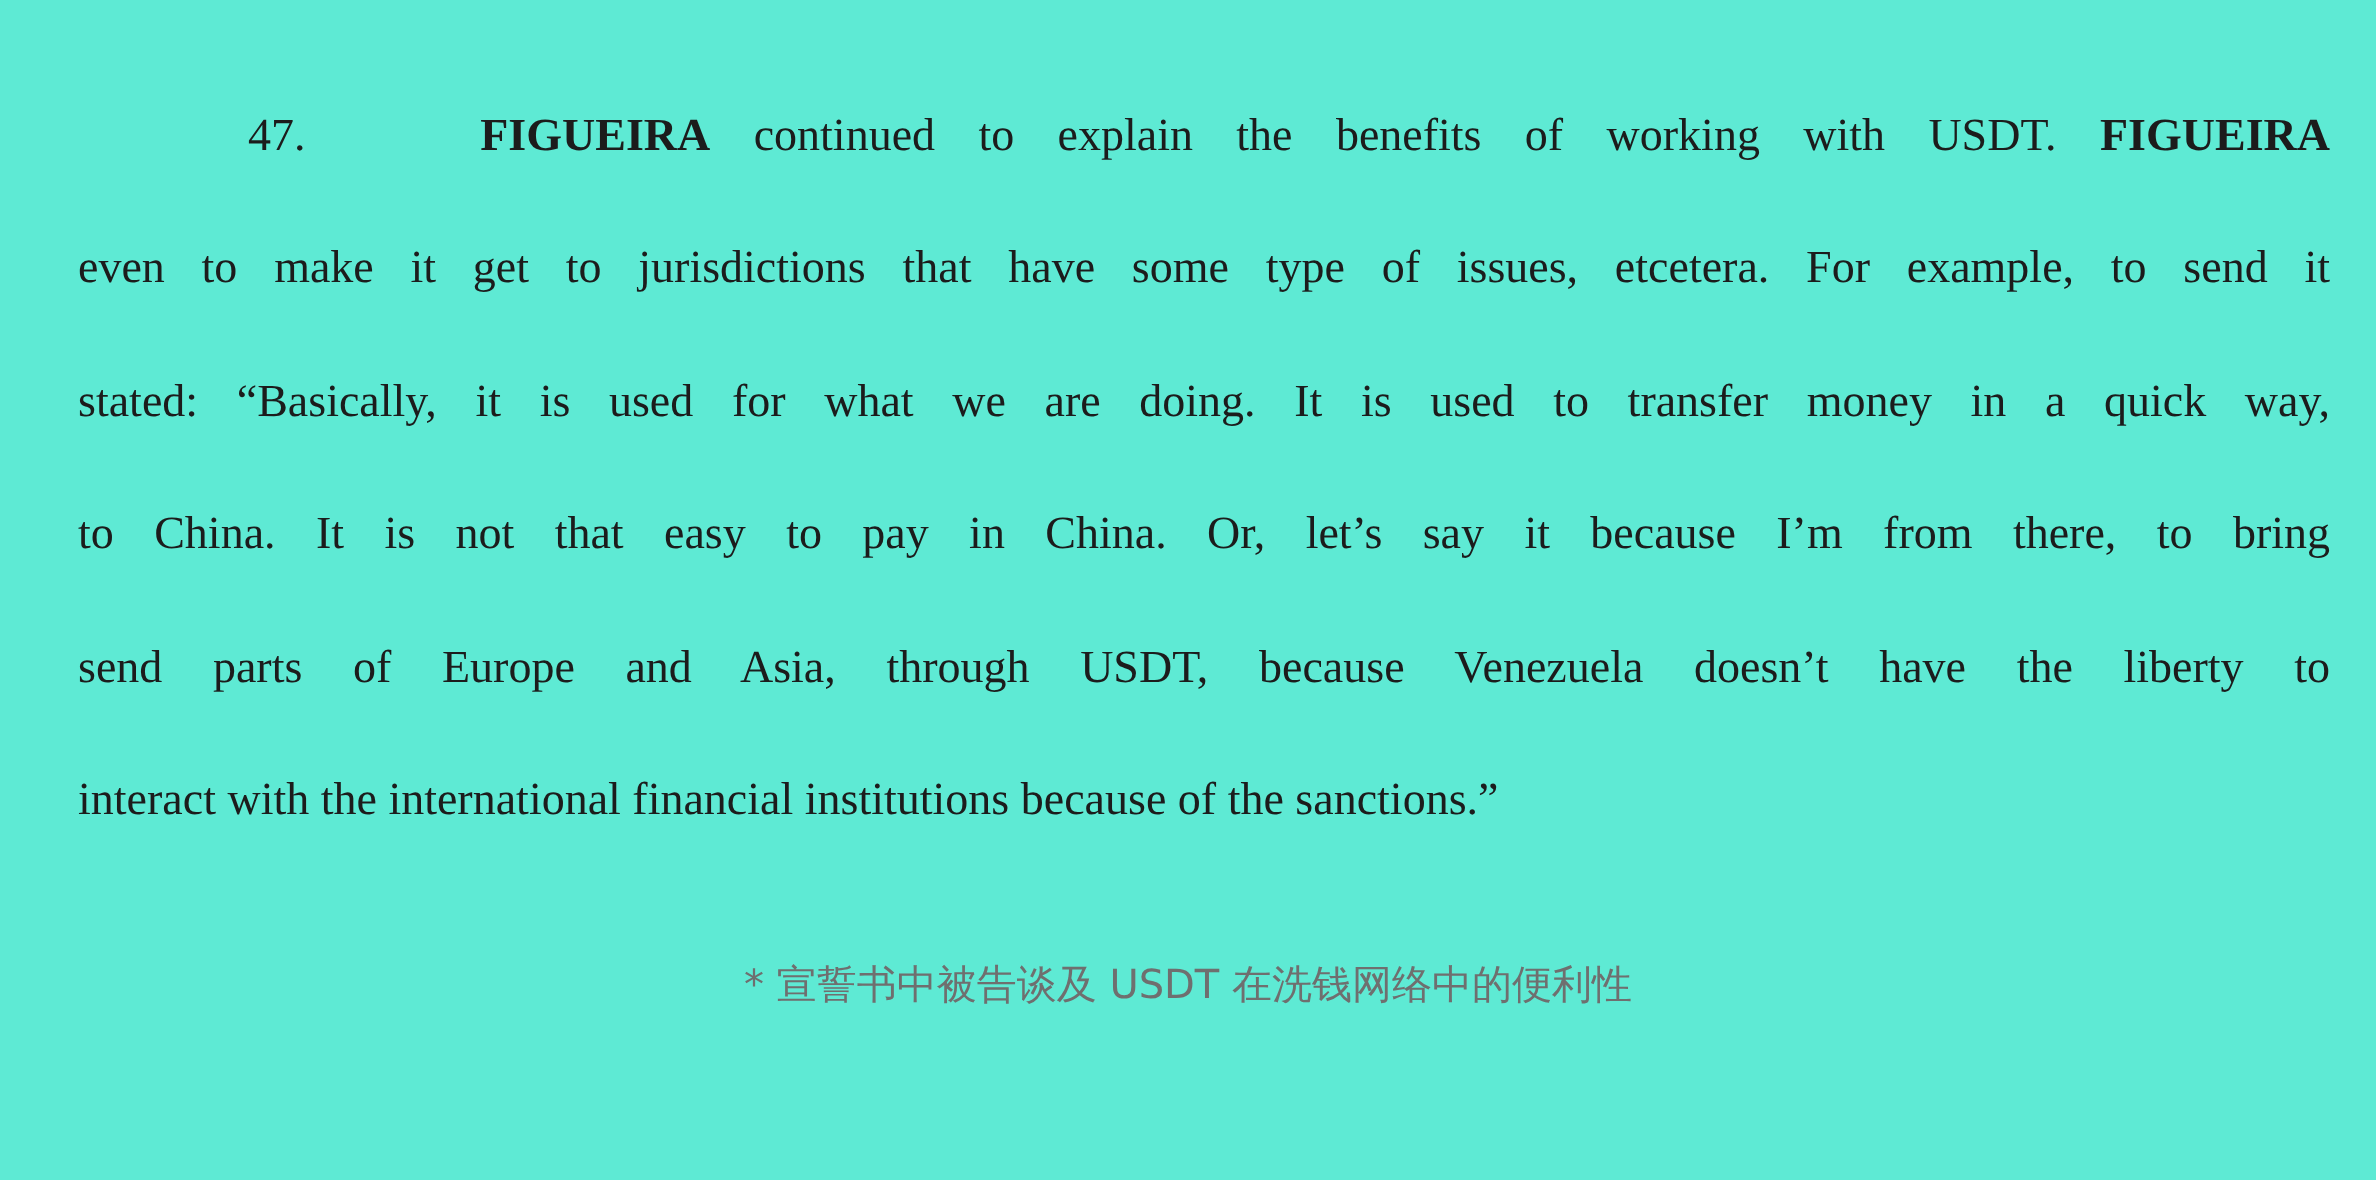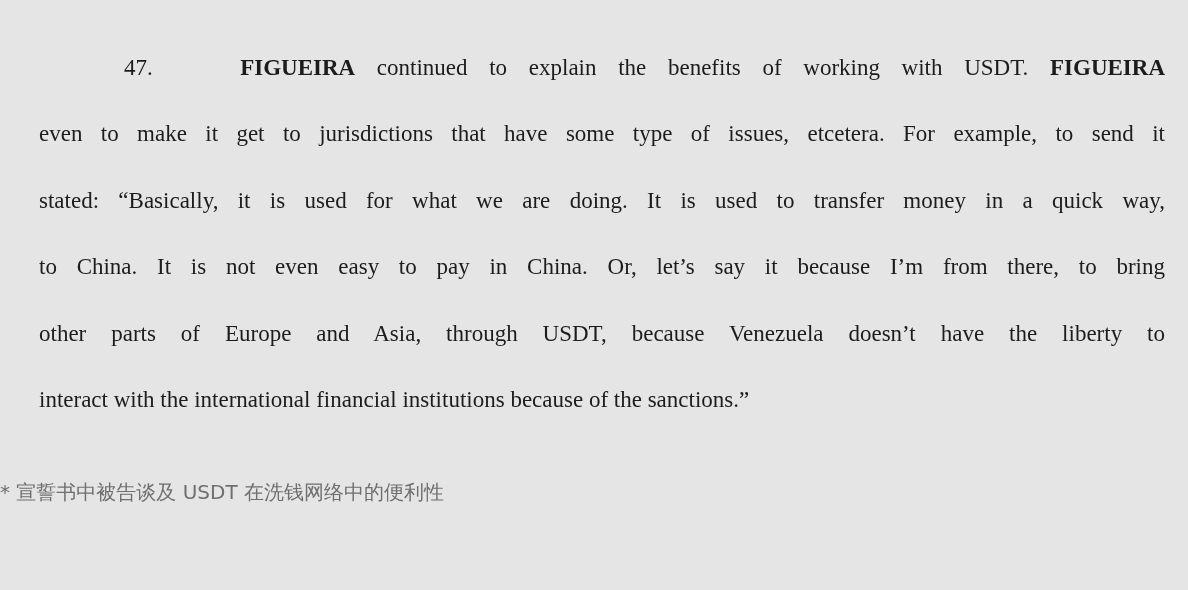--- a/index.html
+++ b/index.html
@@ -9,21 +9,21 @@
   }
   body {
     width: 1188px;
     height: 590px;
     overflow: hidden;
     position: relative;
   }
   .page {
     width: 1188px;
     height: 590px;
-    background: #e5e5e5;
+    background: #5eead4;
   }
   .affidavit {
     margin: 0 23px 0 39px;
     padding-top: 35px;
     font-family: "Liberation Serif", "DejaVu Serif", serif;
     font-size: 23px;
     color: #1c1c1c;
     line-height: 66.4px;
   }
   .doc-line {
@@ -45,21 +45,21 @@
   .tab-gap {
     display: inline-block;
     width: 44px;
     height: 1px;
   }
   .bold-name {
     font-weight: bold;
   }
   .caption {
     margin-top: 44px;
-    text-align: left;
+    text-align: center;
     font-family: "DejaVu Sans", "Liberation Sans", sans-serif;
     font-size: 20px;
     line-height: 30px;
     color: #6f6f6f;
   }
 </style>
 </head>
 <body>
 
 <div class="page">
@@ -71,24 +71,24 @@
       <span class="tab-gap"></span>
       <span class="bold-name">FIGUEIRA</span>
       <span>continued to explain the benefits of working with USDT.</span>
       <span class="bold-name">FIGUEIRA</span>
     </div>
 
     <div class="doc-line">even to make it get to jurisdictions that have some type of issues, etcetera. For example, to send it</div>
 
     <div class="doc-line">stated: “Basically, it is used for what we are doing. It is used to transfer money in a quick way,</div>
 
-    <div class="doc-line">to China. It is not even easy to pay in China. Or, let’s say it because I’m from there, to bring</div>
+    <div class="doc-line">to China. It is not that easy to pay in China. Or, let’s say it because I’m from there, to bring</div>
 
 
-    <div class="doc-line">other parts of Europe and Asia, through USDT, because Venezuela doesn’t have the liberty to</div>
+    <div class="doc-line">send parts of Europe and Asia, through USDT, because Venezuela doesn’t have the liberty to</div>
 
     <div class="doc-line last">interact with the international financial institutions because of the sanctions.”</div>
 
   </div>
 
   <div class="caption">* 宣誓书中被告谈及 USDT 在洗钱网络中的便利性</div>
 
 </div>
 
 </body></html>

